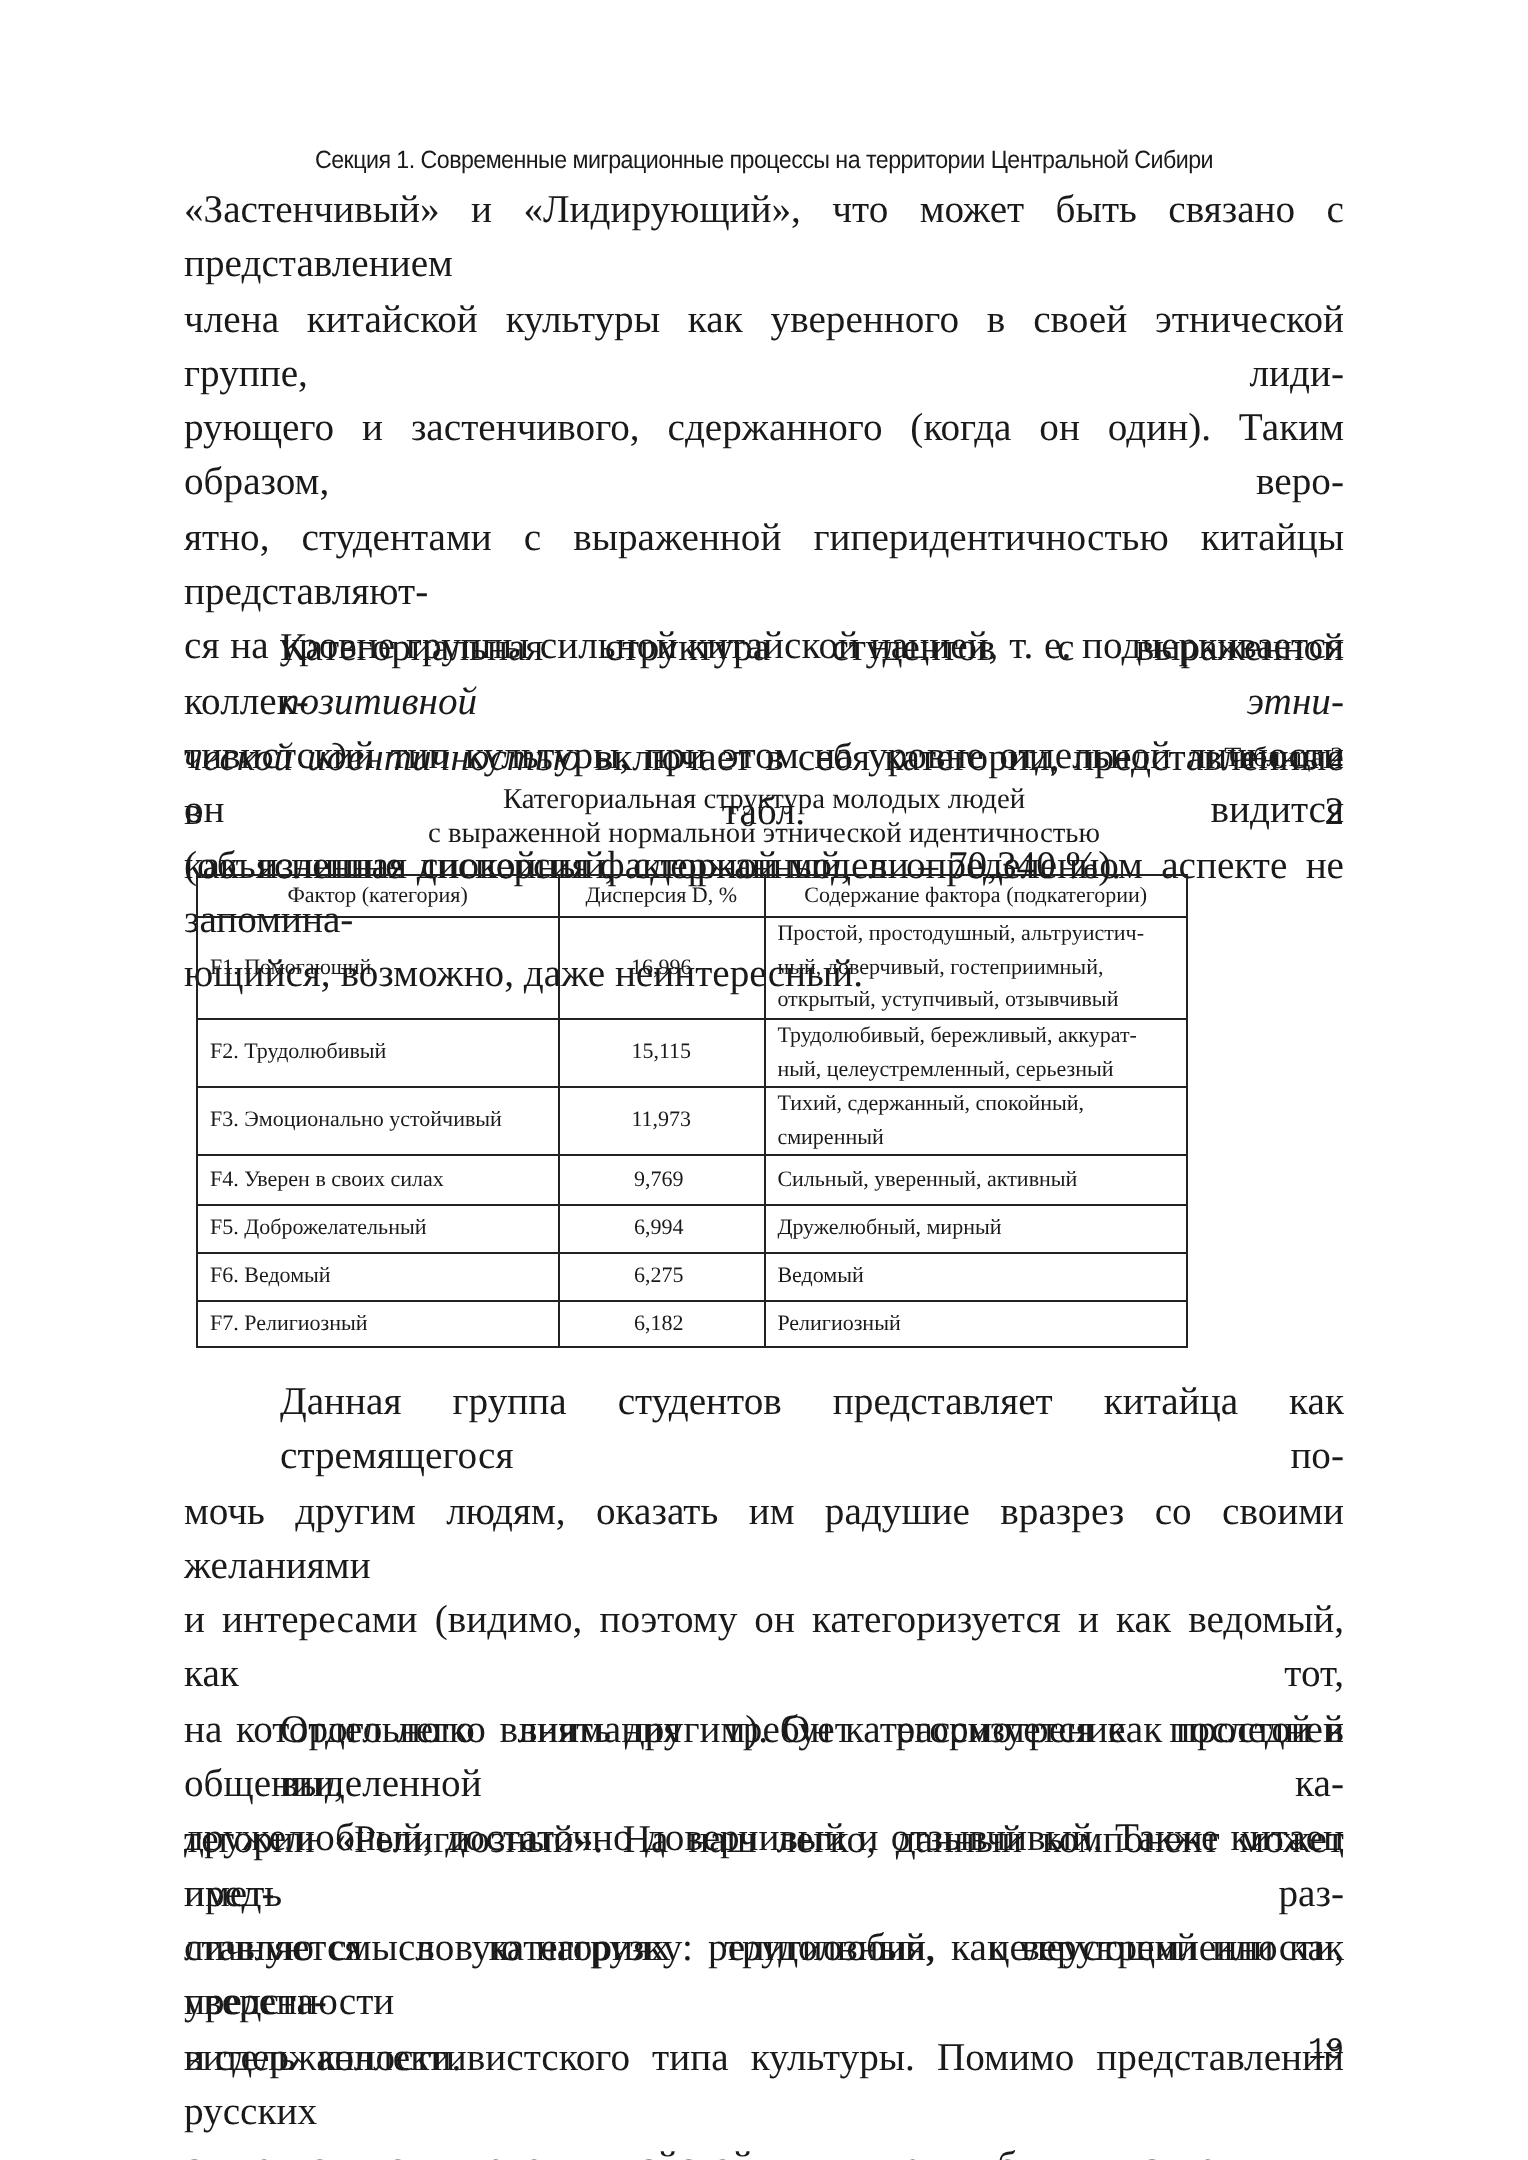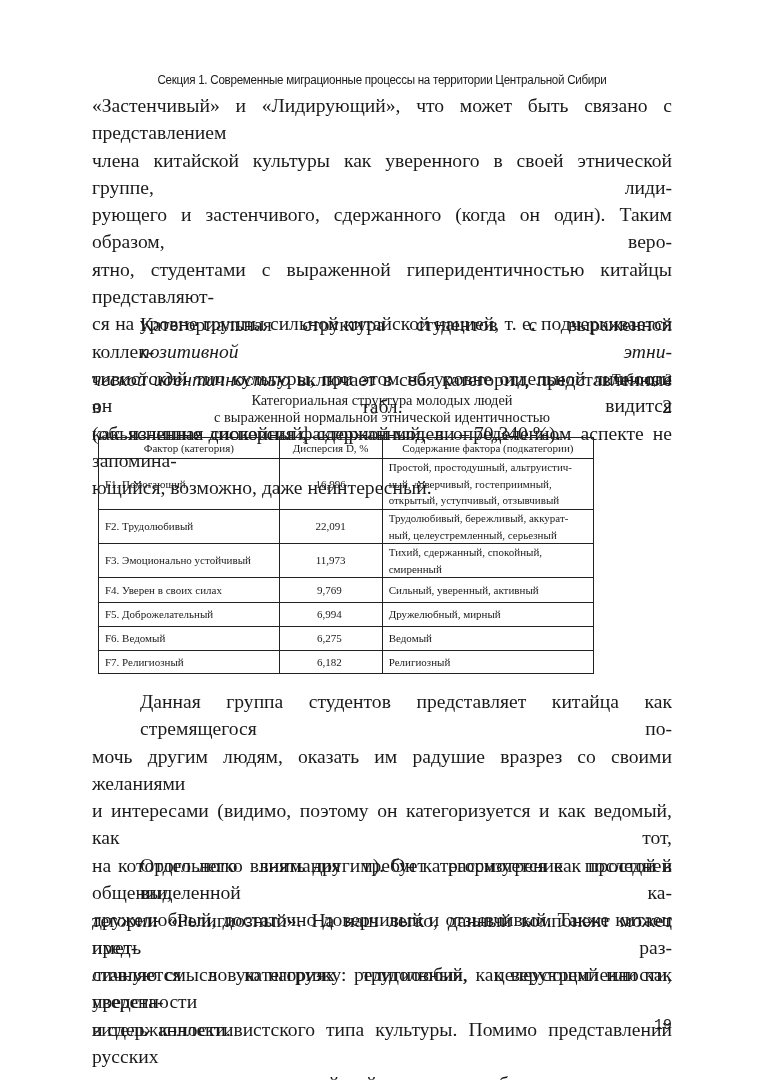--- a/index.html
+++ b/index.html
@@ -64,21 +64,21 @@
     </tr>
   </thead>
   <tbody>
     <tr style="height:51px;">
       <td>F1. Помогающий</td>
       <td class="num c">16,996</td>
       <td>Простой, простодушный, альтруистич-ный, доверчивый, гостеприимный, открытый, уступчивый, отзывчивый</td>
     </tr>
     <tr style="height:31px;">
       <td>F2. Трудолюбивый</td>
-      <td class="num c">22,091</td>
+      <td class="num c">15,115</td>
       <td>Трудолюбивый, бережливый, аккурат-ный, целеустремленный, серьезный</td>
     </tr>
     <tr style="height:33px;">
       <td>F3. Эмоционально устойчивый</td>
       <td class="num c">11,973</td>
       <td>Тихий, сдержанный, спокойный, смиренный</td>
     </tr>
     <tr style="height:25px;">
       <td>F4. Уверен в своих силах</td>
       <td class="num">9,769</td>

